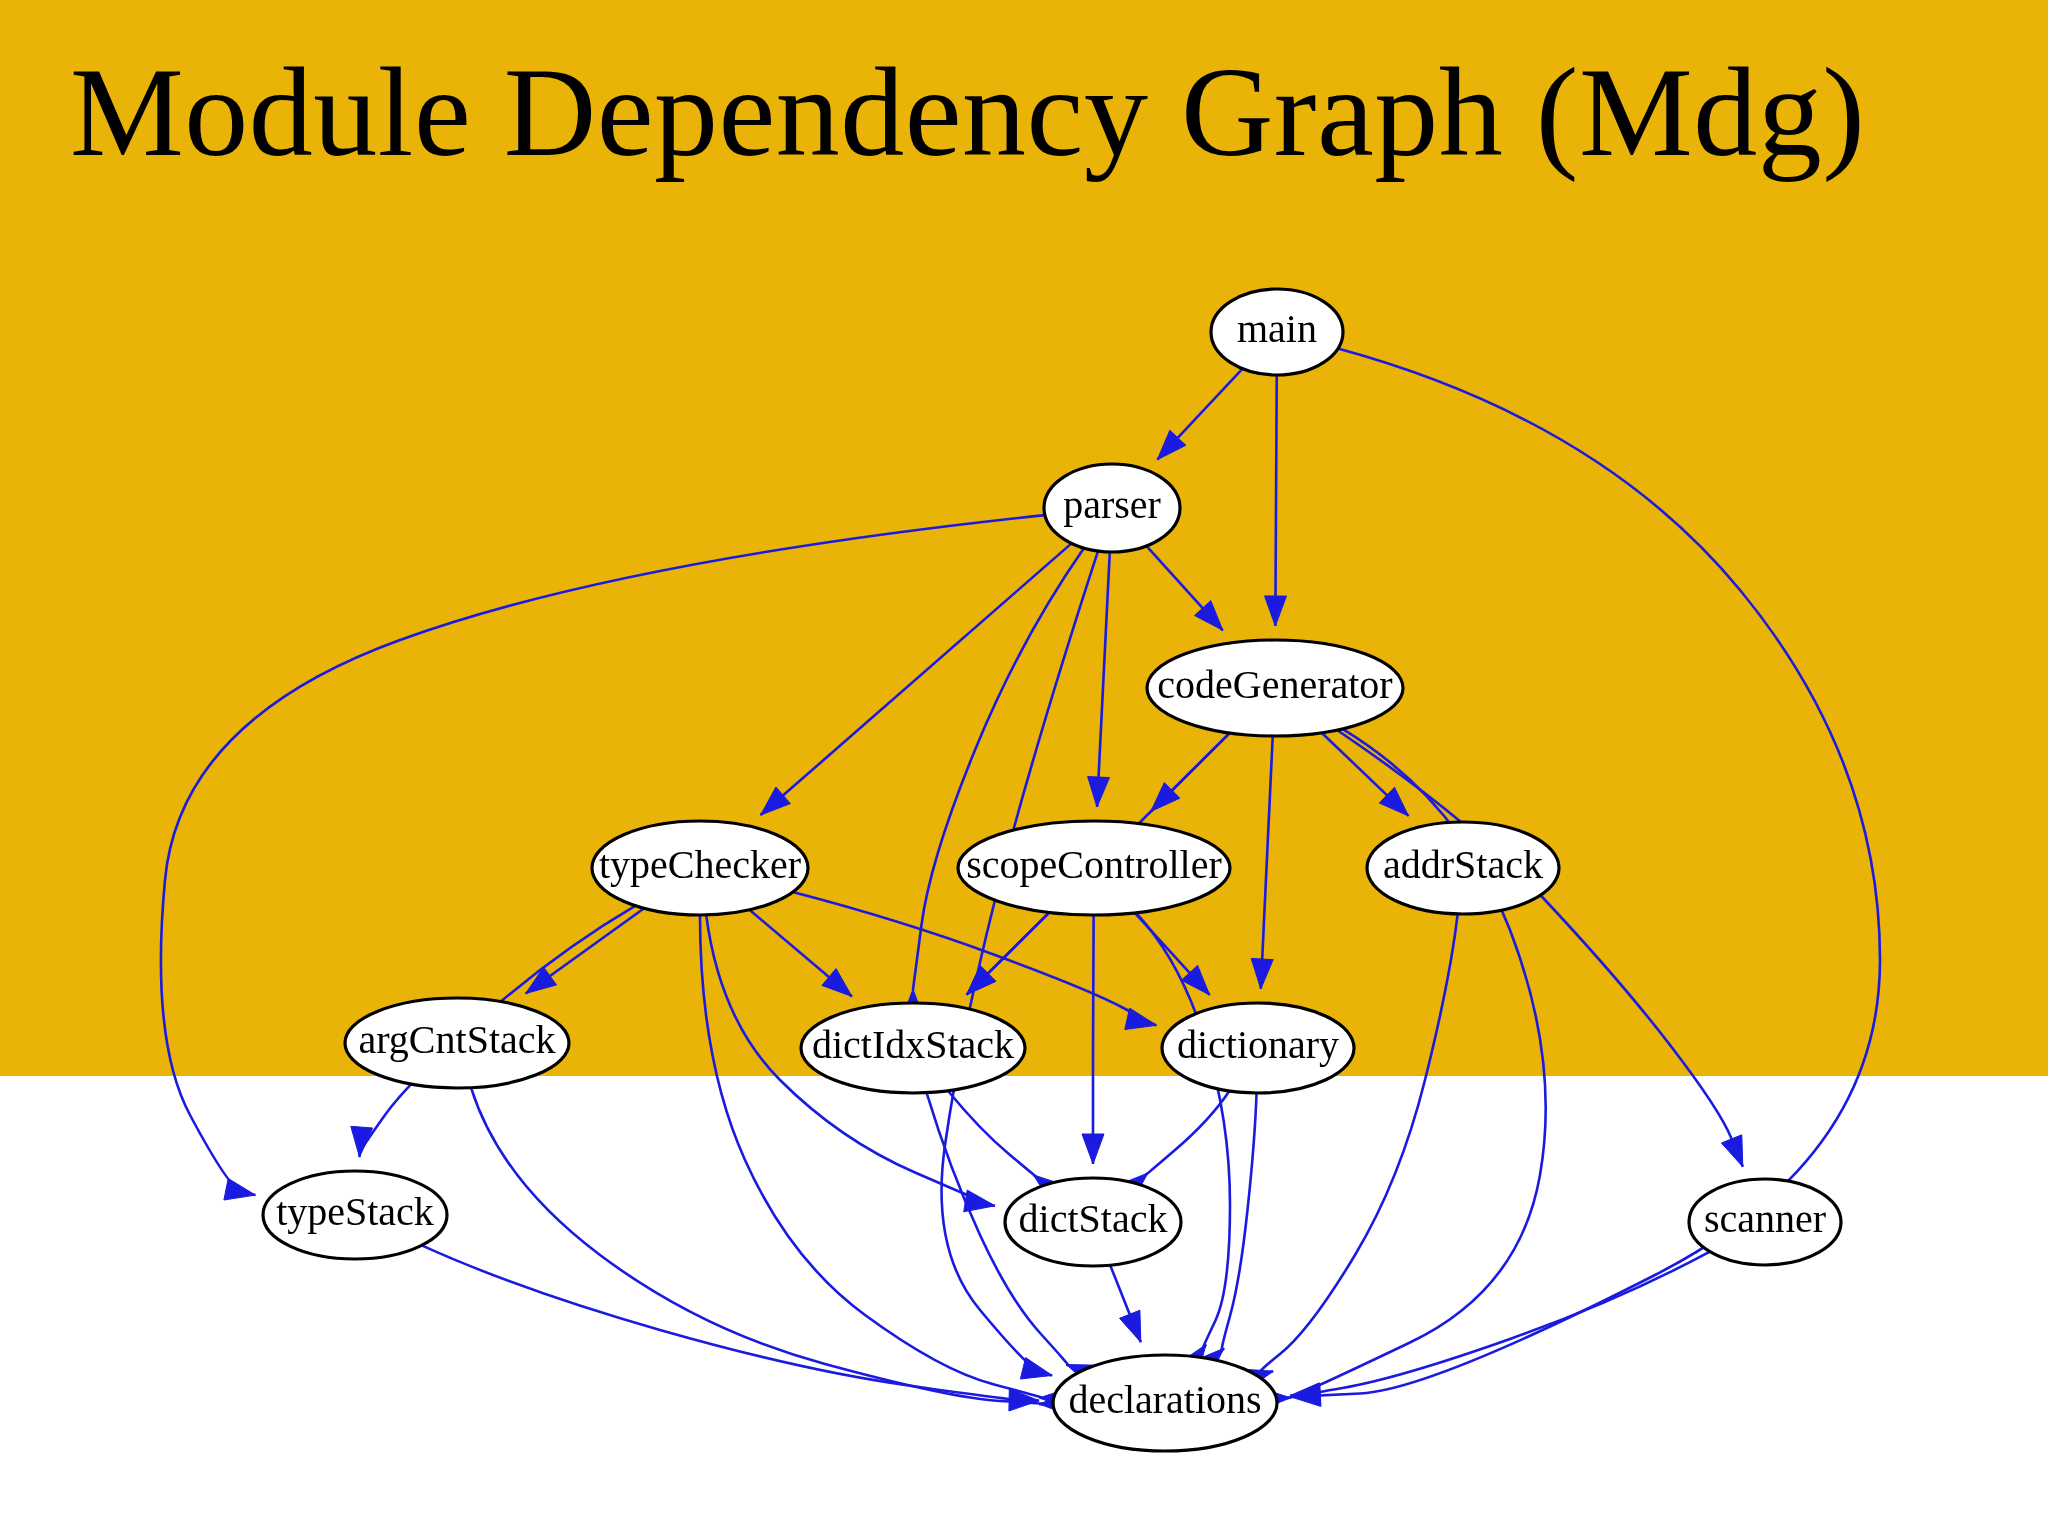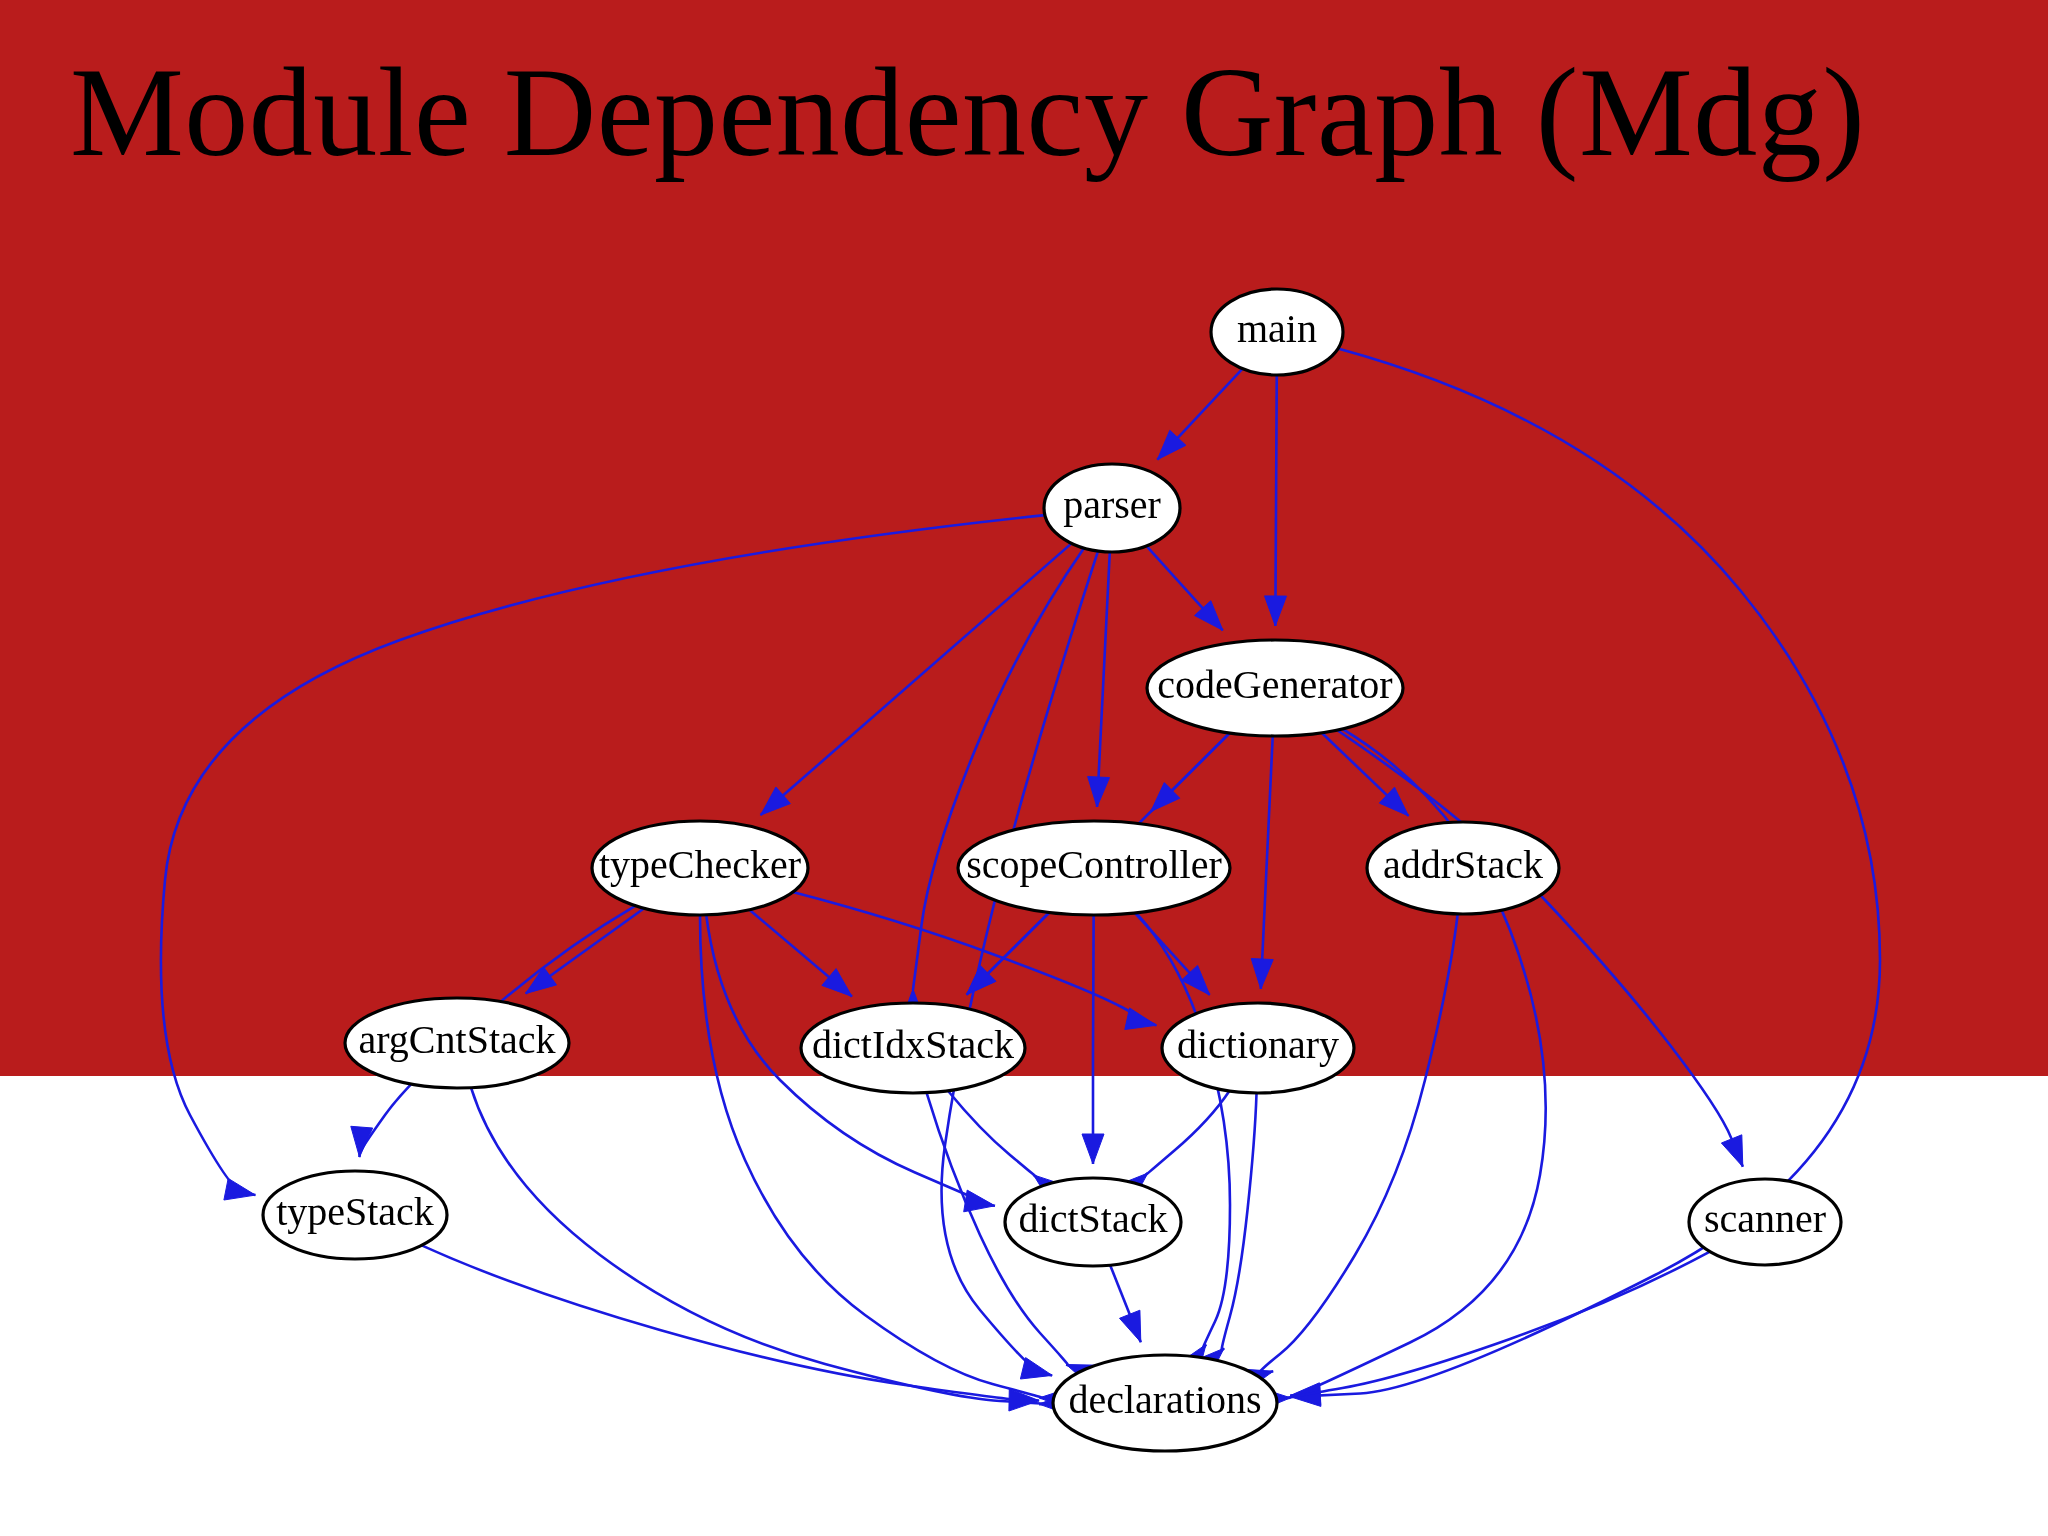--- a/index.html
+++ b/index.html
@@ -1,18 +1,18 @@
 <!DOCTYPE html>
 <html><head>
 <meta charset="utf-8">
 <style>
   html,body{margin:0;padding:0;background:#ffffff;}
   body{width:2048px;height:1536px;overflow:hidden;
        font-family:"Liberation Serif","DejaVu Serif",serif;}
-  #page{position:relative;width:2048px;height:1076px;background:#b91c1c;}
+  #page{position:relative;width:2048px;height:1076px;background:#eab308;}
   #title{
     position:absolute;left:70px;top:48px;
     font-family:"Liberation Serif","DejaVu Serif",serif;
     font-size:128px;line-height:1.0;color:#000;
     white-space:nowrap;letter-spacing:0.5px;
   }
   #graph{position:absolute;left:0;top:0;width:2048px;height:1536px;}
   .node-ell{fill:#ffffff;stroke:#000000;stroke-width:3.2;}
   .node-label{
     font-family:"Liberation Serif","DejaVu Serif",serif;

